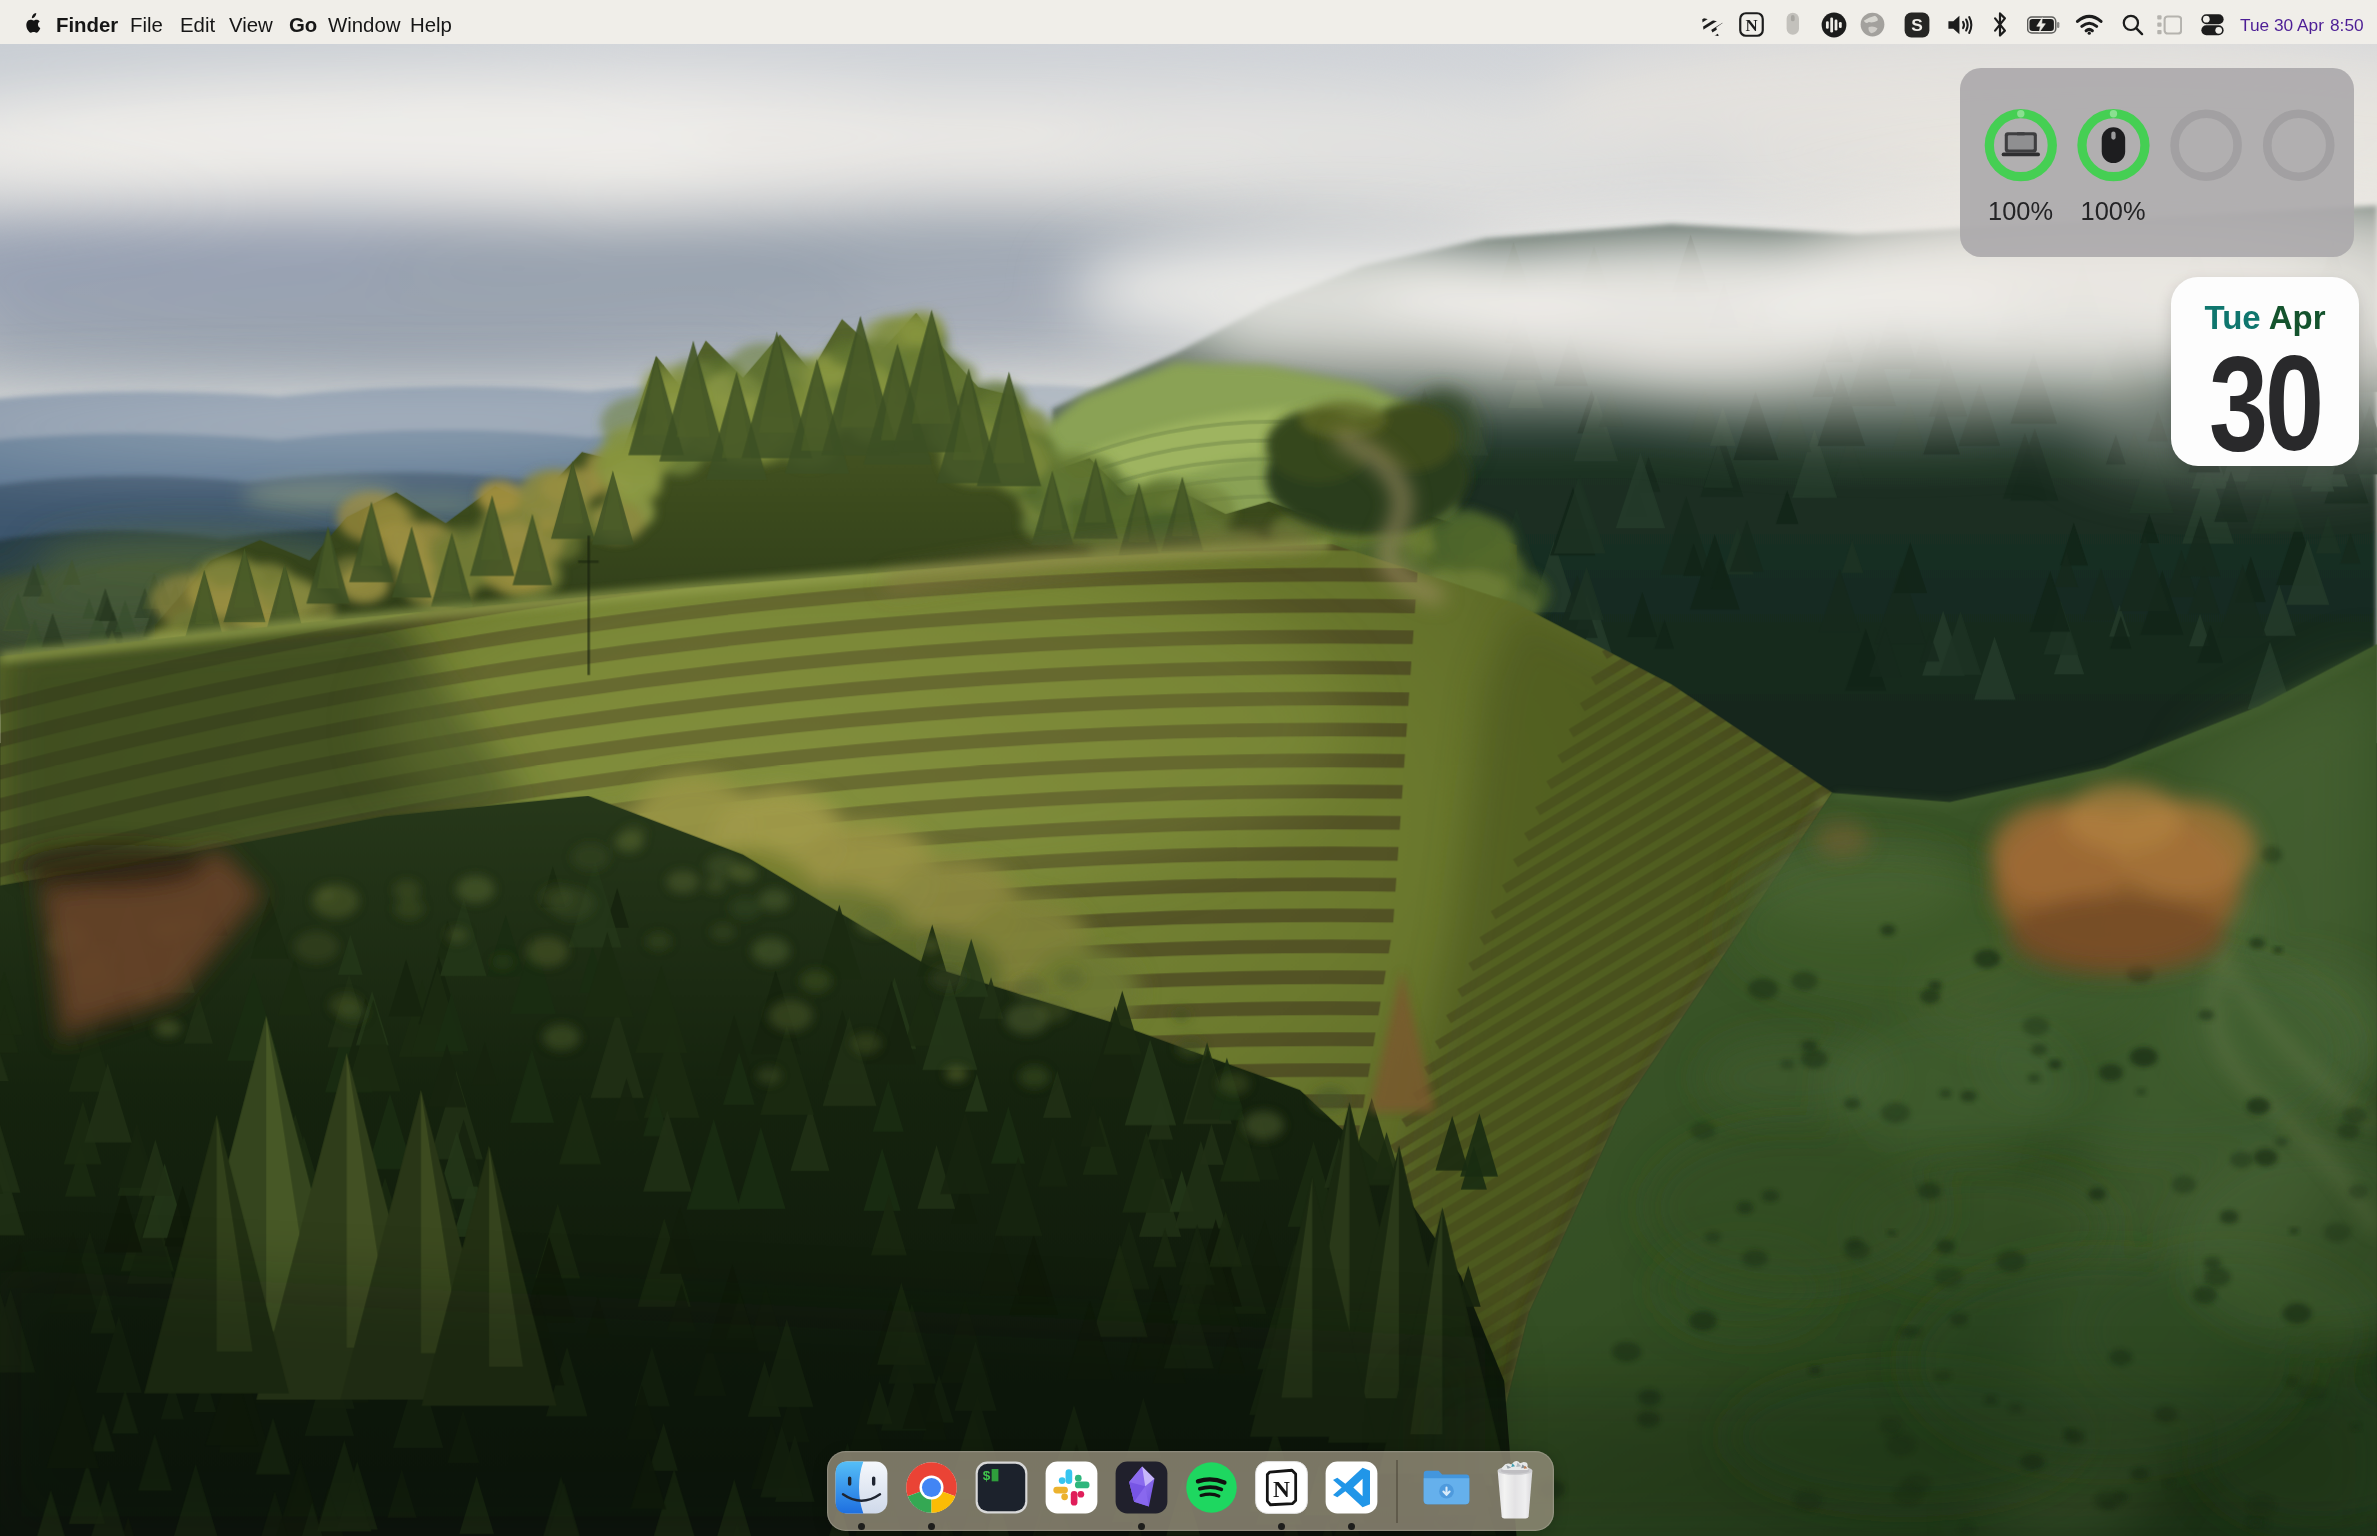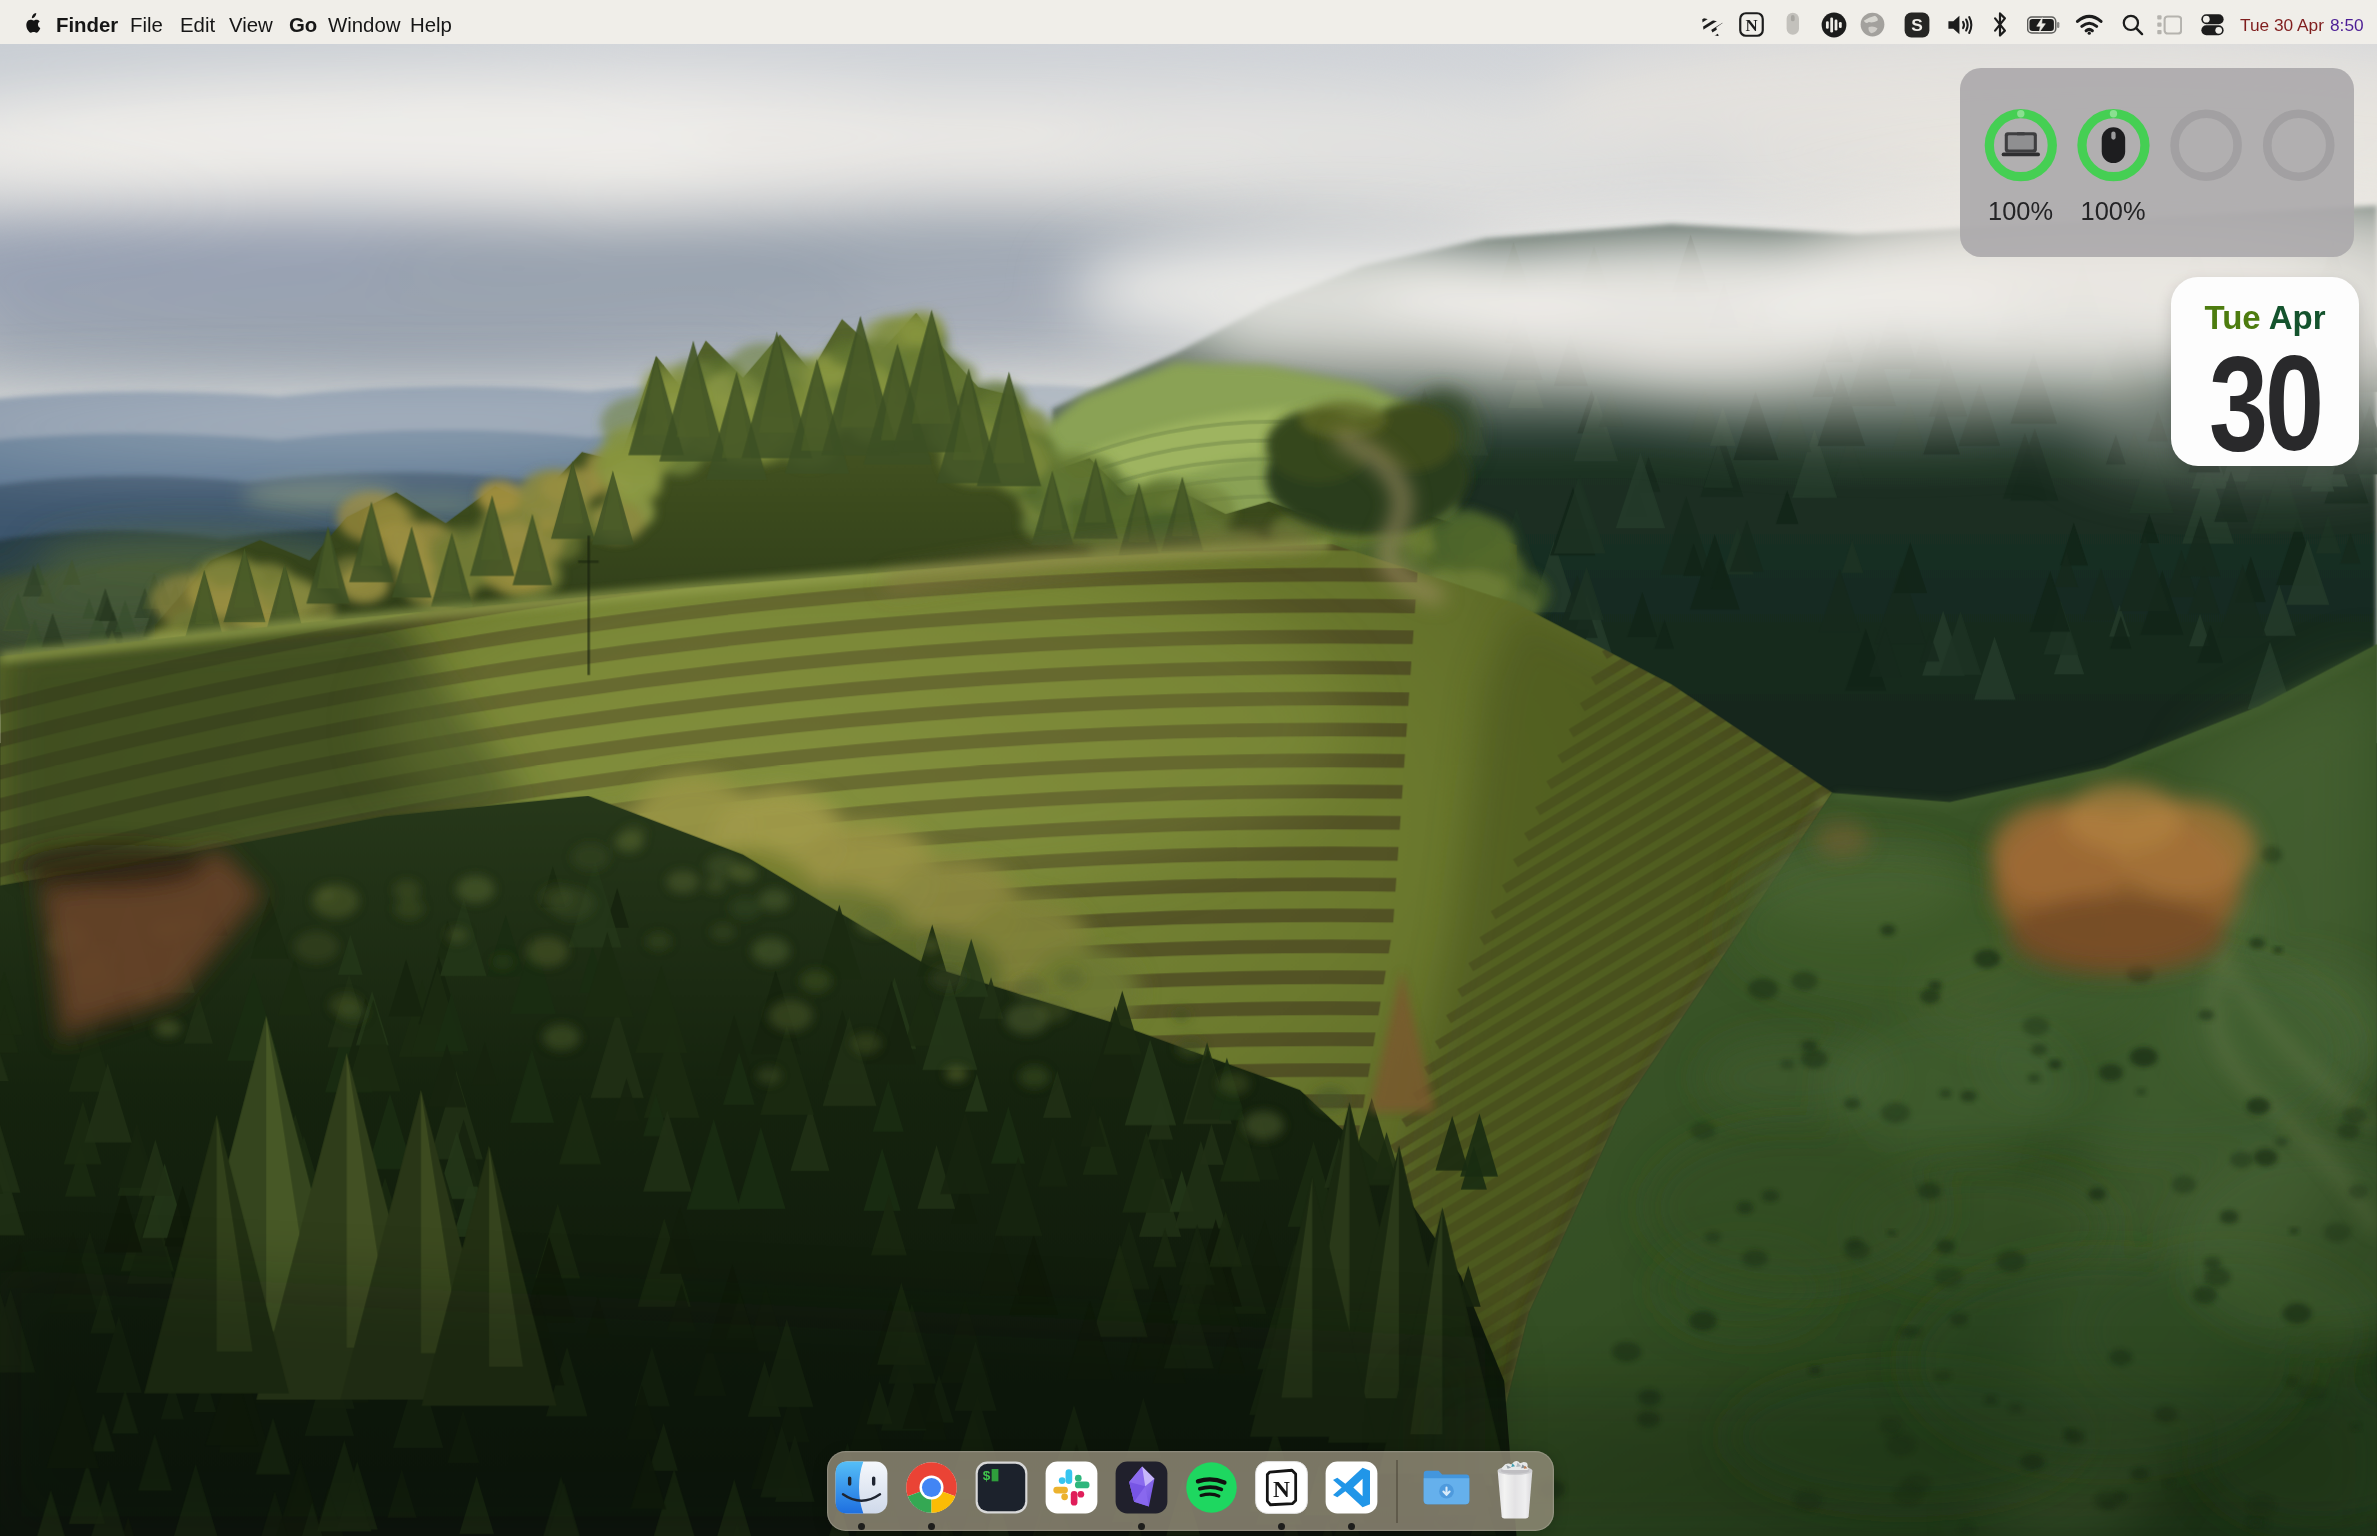--- a/index.html
+++ b/index.html
@@ -1430,21 +1430,21 @@
         <rect x="0" y="26" width="7" height="7" rx="1.6"></rect>
       </g>
       <rect x="12" y="4" width="27" height="28" rx="5" fill="none" stroke="#b5b3ae" stroke-width="3.4"></rect>
     </svg>
 <svg class="abs" style="left:2200px;top:13px" width="25" height="23.5" viewBox="0 0 40 38">
       <rect x="2" y="2" width="36" height="16" rx="8" fill="#1c1c1c"></rect>
       <circle cx="10" cy="10" r="5.4" fill="#f0eee9"></circle>
 <rect x="2" y="20" width="36" height="16" rx="8" fill="#1c1c1c"></rect>
       <circle cx="30" cy="28" r="5.4" fill="#f0eee9"></circle>
     </svg>
-<div class="mitem" style="left:2240px;color:#7f1d1d;font-size:17.3px">Tue 30 Apr</div>
+<div class="mitem" style="left:2240px;color:#4c1d95;font-size:17.3px">Tue 30 Apr</div>
 <div class="mitem" style="left:2330px;color:#4c1d95;font-size:17.3px">8:50</div>
 </div>
 <div id="widget-batt">
 <svg class="abs" style="left:0;top:0" width="394" height="189" viewBox="0 0 637 306">
       <circle cx="98" cy="125" r="51" fill="none" stroke="#45cf53" stroke-width="15"></circle>
       <circle cx="98" cy="74" r="6" fill="#8adf90"></circle>
       <circle cx="248" cy="125" r="51" fill="none" stroke="#45cf53" stroke-width="15"></circle>
       <circle cx="248" cy="74" r="6" fill="#8adf90"></circle>
       <circle cx="398" cy="125" r="51" fill="none" stroke="#9e9c9e" stroke-width="14" opacity="0.8"></circle>
       <circle cx="548" cy="125" r="51" fill="none" stroke="#9e9c9e" stroke-width="14" opacity="0.8"></circle>
@@ -1456,21 +1456,21 @@
       </g>
       <g transform="translate(248,125)">
 <rect x="-19" y="-29" width="38" height="58" rx="19" fill="#1d1d1f"></rect>
 <rect x="-3.5" y="-22" width="7" height="13" rx="3.5" fill="#9b9b9d"></rect>
       </g>
     </svg>
 <div class="abs" style="left:23.5px;top:129px;width:74px;text-align:center;font-size:25.4px;color:#242426">100%</div>
 <div class="abs" style="left:116px;top:129px;width:74px;text-align:center;font-size:25.4px;color:#242426">100%</div>
 </div>
 <div id="widget-cal">
-<div class="abs" style="left:0;top:22px;width:188px;text-align:center;font-size:33px;font-weight:700;"><span style="color:#4d7c0f">Tue</span> <span style="color:#14532d">Apr</span></div>
+<div class="abs" style="left:0;top:22px;width:188px;text-align:center;font-size:33px;font-weight:700;"><span style="color:#0f766e">Tue</span> <span style="color:#14532d">Apr</span></div>
 <div class="abs" style="left:0;top:48px;width:188px;text-align:center;font-size:136px;font-weight:700;color:#29292b;letter-spacing:-3.7px;transform:scaleX(0.78);transform-origin:50% 0;">30</div>
 </div>
 <div id="dock">
 <svg class="dicon" style="left:8px" viewBox="0 0 86 86">
 <defs>
         <linearGradient id="fbl" x1="0" y1="0" x2="0" y2="1">
           <stop offset="0" stop-color="#55bef7"></stop>
           <stop offset="1" stop-color="#1e6fe0"></stop>
         </linearGradient>
 <linearGradient id="fbr" x1="0" y1="0" x2="0" y2="1">

